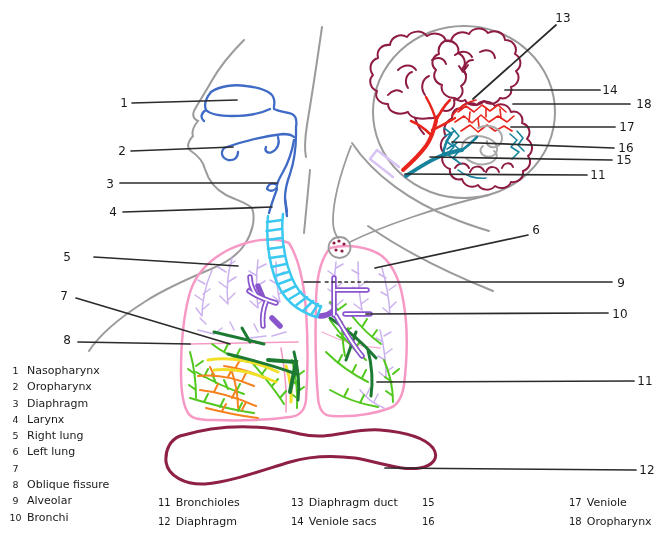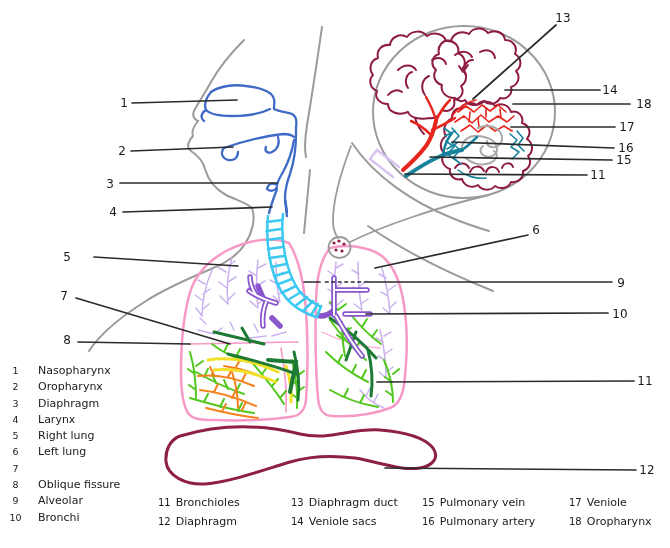--- a/index.html
+++ b/index.html
@@ -2,21 +2,21 @@
 <html><head>
 <meta charset="utf-8">
 <style>
   html,body{margin:0;padding:0;background:#ffffff;}
   .stage{position:relative;width:670px;height:548px;background:#fff;overflow:hidden;
          font-family:"DejaVu Sans",sans-serif;color:#1a1a1a;}
   .stage svg{position:absolute;left:0;top:0;}
   .legend-left{position:absolute;left:7px;top:363px;font-size:11px;line-height:16.3px;}
   .legend-left .row{display:flex;align-items:baseline;}
   .legend-left .num{width:17px;text-align:center;font-size:9.5px;flex:none;}
-  .legend-left .lab{margin-left:14px;white-space:nowrap;}
+  .legend-left .lab{margin-left:3px;white-space:nowrap;}
   .legend-bottom{position:absolute;left:158px;top:494px;display:grid;
                  grid-template-columns:133px 131px 147px auto;font-size:11px;line-height:18.5px;}
   .legend-bottom .row{display:flex;align-items:baseline;white-space:nowrap;}
   .legend-bottom .num{font-size:10px;margin-right:5px;flex:none;}
   .cn{font-size:12px;fill:#1a1a1a;font-family:"DejaVu Sans",sans-serif;}
 </style>
 </head>
 <body>
 
 <div class="stage">
@@ -293,25 +293,23 @@
           <span>Diaphragm duct</span>
         </div>
       <div class="row">
           <span class="num">14</span>
           <span>Veniole sacs</span>
         </div>
     </div>
     <div>
       <div class="row">
           <span class="num">15</span>
-          <span>Pulmonary vein</span>
         </div>
       <div class="row">
           <span class="num">16</span>
-          <span>Pulmonary artery</span>
         </div>
     </div>
     <div>
       <div class="row">
           <span class="num">17</span>
           <span>Veniole</span>
         </div>
       <div class="row">
           <span class="num">18</span>
           <span>Oropharynx</span>

